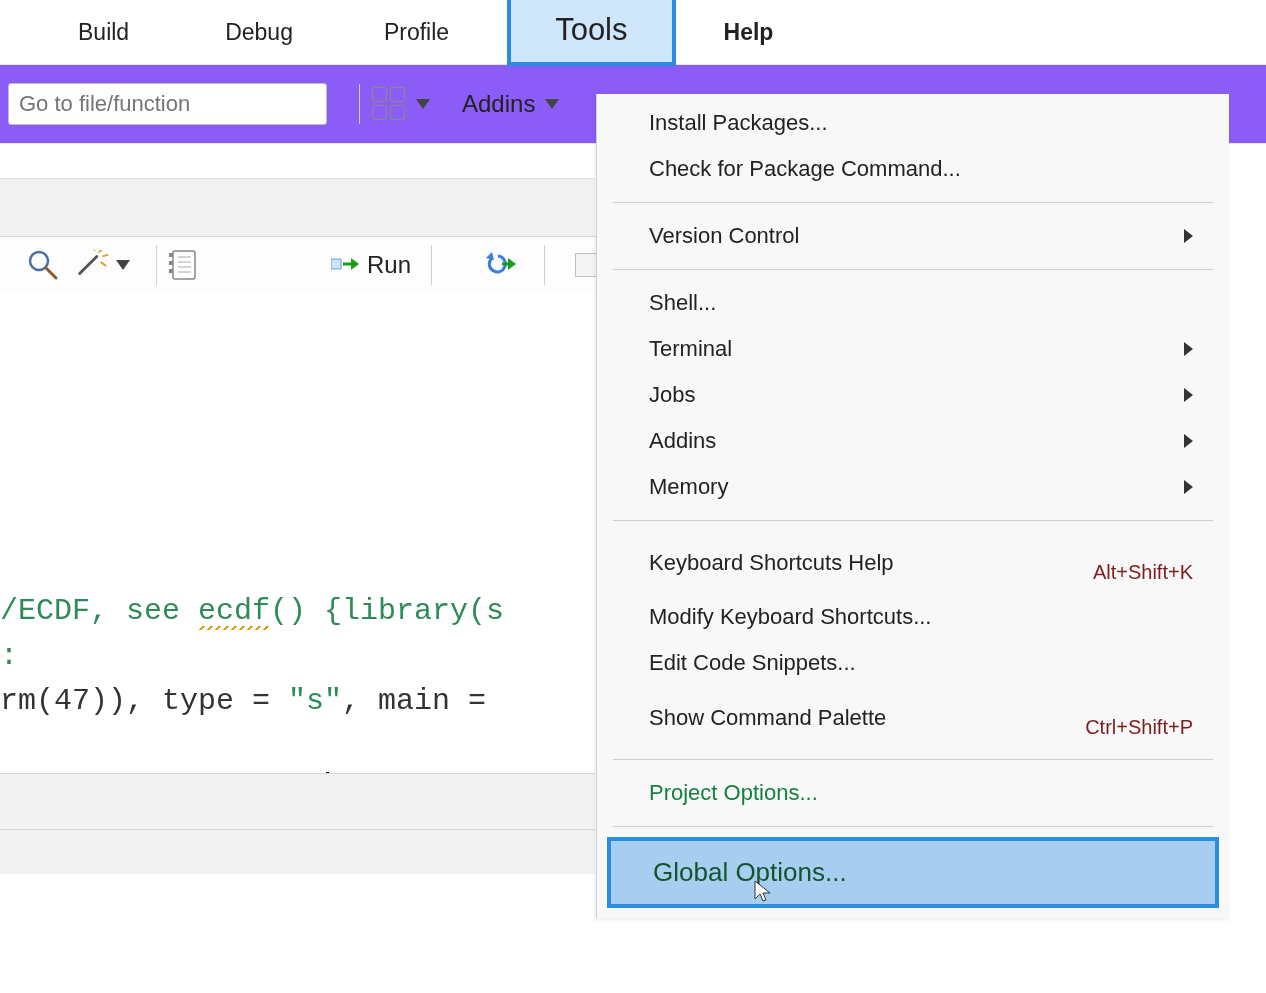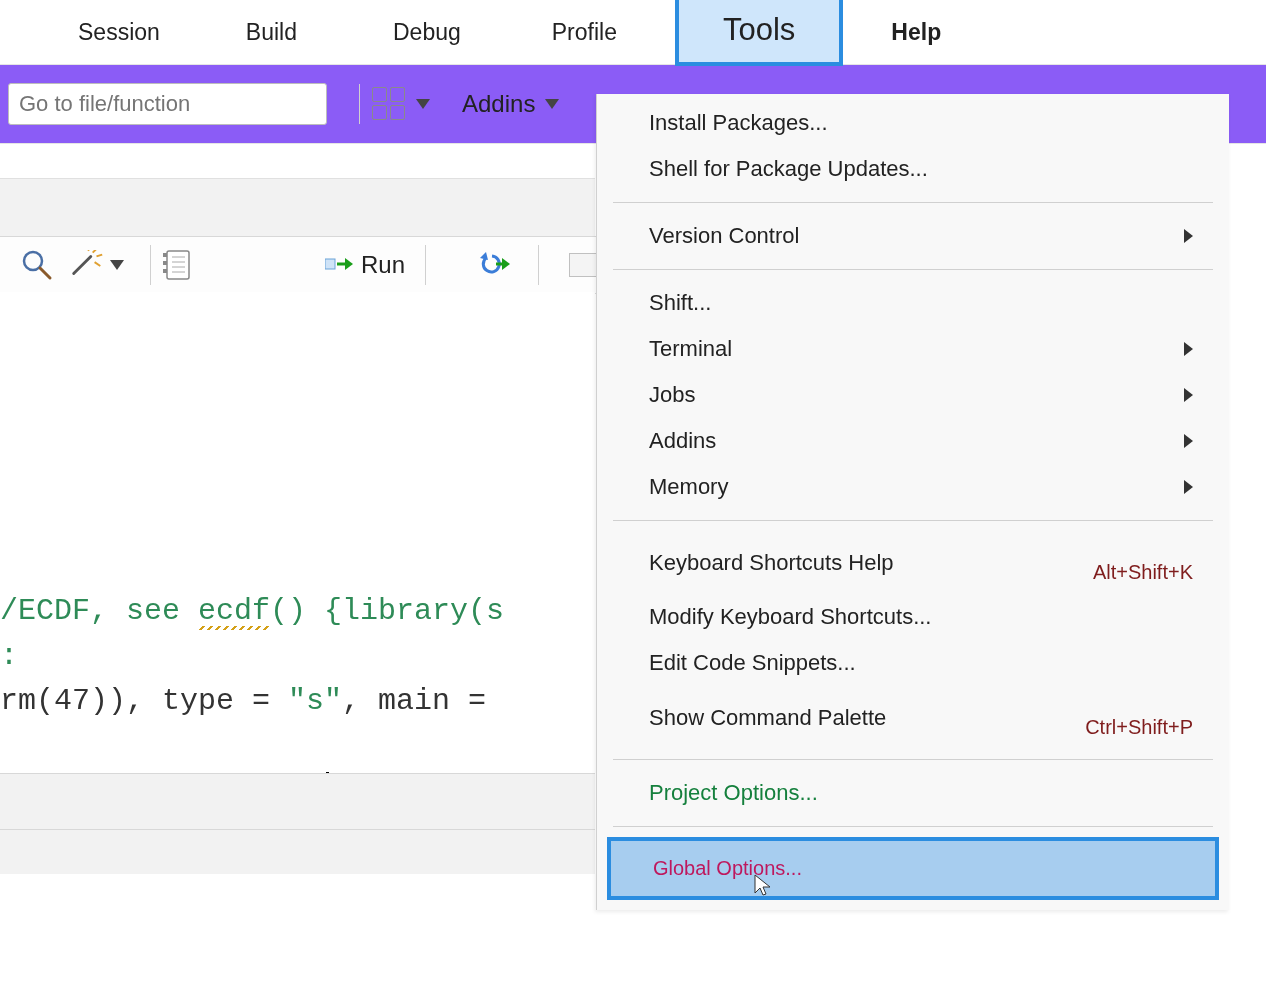--- a/index.html
+++ b/index.html
@@ -101,21 +101,21 @@
     position: absolute;
     left:0;
     top: 236px;
     height: 56px;
     width: 595px;
     border-top: 1px solid #d8d8d8;
     border-bottom: 1px solid #d8d8d8;
     background:#fdfdfd;
     display:flex;
     align-items:center;
-    padding-left: 20px;
+    padding-left: 26px;
     text-align: right;
   }
   .icon-box { display:flex; align-items:center; margin-right:14px; }
   .magnifier svg { width:34px; height:34px; }
   .wand svg { width:38px; height:30px; }
   .notebook svg { width:28px; height:32px; }
   .run-btn { display:flex; align-items:center; font-size:24px; color:#222; margin-left: 120px;}
   .run-btn svg { width:30px; height:20px; margin-right:6px; }
   .reload-btn { margin-left: 34px; }
   .reload-btn svg { width:40px; height:26px; }
@@ -215,39 +215,38 @@
   .menu-sep {
     height:1px;
     background:#d0d0d0;
     margin: 10px 16px 10px 16px;
   }
   .global-options {
     margin: 10px 10px 10px 10px;
     border: 4px solid #2b8de0;
     background:#a7cdef;
     padding: 16px 36px 16px 42px;
-    font-size:20px;
-    color:#be185d;
+    font-size:26px;
+    color:#14532d;
     cursor:pointer;
     position:relative;
   }
   .cursor-pointer-icon{
     position:absolute;
     left: 142px;
     bottom: -6px;
   }
   .cursor-pointer-icon svg{ width:20px; height:24px;}
   
   .shortcut { font-size:20px; color:#7f1d1d;margin-top:20px; }
 </style>
 </head>
 <body>
 
 <div class="menubar">
-  <div class="menu-item menu-session">Session</div>
   <div class="menu-item menu-build">Build</div>
   <div class="menu-item menu-debug">Debug</div>
   <div class="menu-item menu-profile">Profile</div>
   <div class="menu-tools-wrap">Tools</div>
   <div class="menu-help">Help</div>
 </div>
 
 <div class="toolbar-row">
   <input class="goto-input" placeholder="Go to file/function" style="">
   <div class="vsep"></div>
@@ -333,30 +332,30 @@
   <div class="editor-bottom-gray">
     <div class="innerline"></div>
   </div>
 </div>
 
 <div class="tools-menu">
   <div class="menu-entry">
       <span>Install Packages...</span>
     </div>
   <div class="menu-entry">
-      <span>Shell for Package Updates...</span>
+      <span>Check for Package Command...</span>
     </div>
   <div class="menu-sep"></div>
   <div class="menu-entry">
     <span>Version Control</span>
     <span class="submenu-arrow"></span>
   </div>
   <div class="menu-sep"></div>
   <div class="menu-entry">
-      <span>Shift...</span>
+      <span>Shell...</span>
     </div>
   <div class="menu-entry">
     <span>Terminal</span>
     <span class="submenu-arrow"></span>
   </div>
   <div class="menu-entry">
     <span>Jobs</span>
     <span class="submenu-arrow"></span>
   </div>
   <div class="menu-entry">

